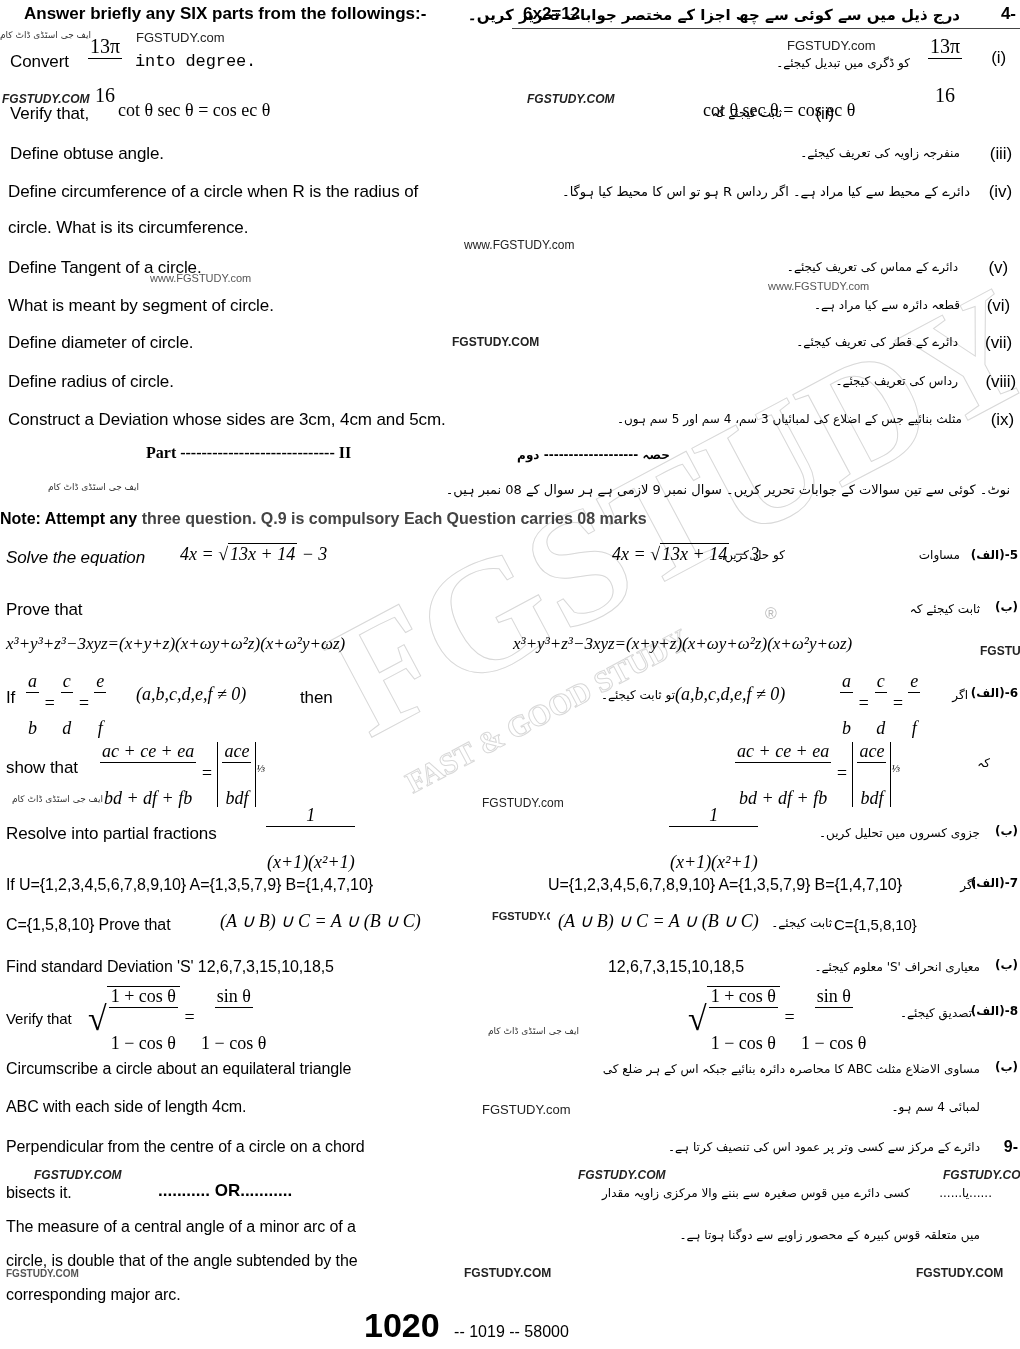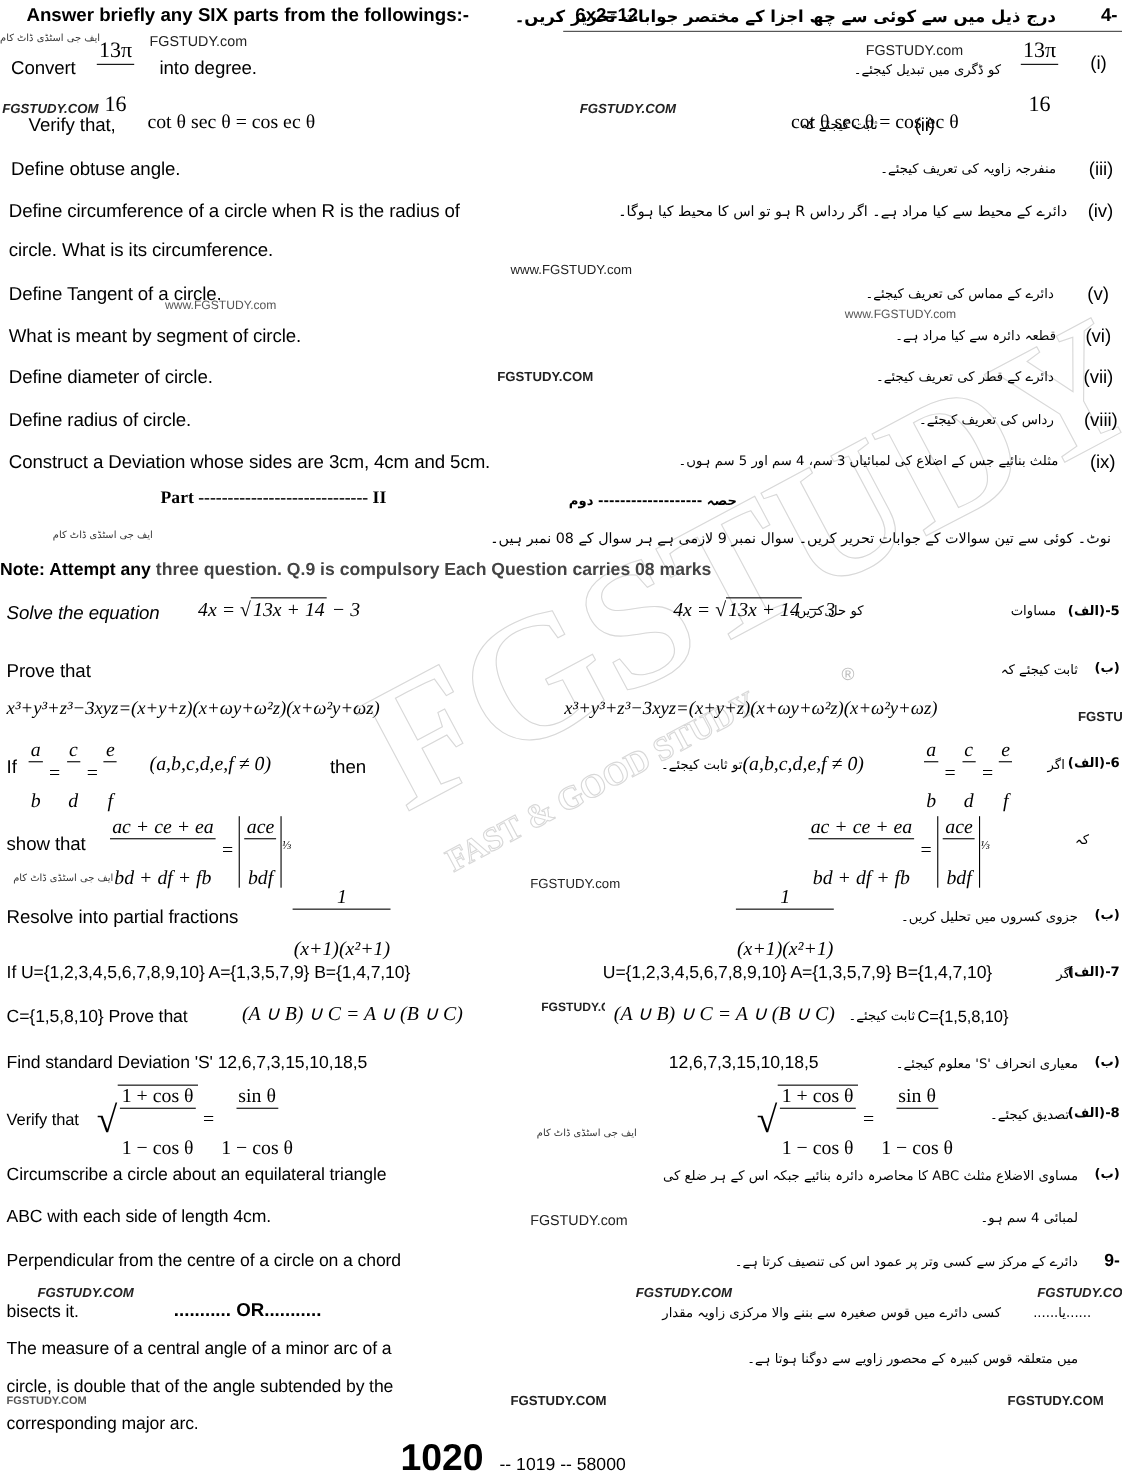--- a/index.html
+++ b/index.html
@@ -44,30 +44,30 @@
 <span class="abs wmurdu" style="left:0; top:30px;">ایف جی اسٹڈی ڈاٹ کام</span>
 <span class="abs wmb" style="left:2px; top:92px;">FGSTUDY.COM</span>
 <span class="abs wmb" style="left:527px; top:92px;">FGSTUDY.COM</span>
 
 <div class="abs" style="left:0; top:34px; width:1020px; height:58px;">
   <span class="abs en" style="left:10px; top:18px;">Convert</span>
   <span class="abs math frac" style="left:88px; top:2px; font-size:20px;">
     <span class="n">13π</span>
     <span class="d">16</span>
   </span>
-  <span class="abs en" style="left:145px; top:18px;">into degree.</span>
+  <span class="abs en" style="left:135px; top:18px;font-family:Liberation Mono, monospace;">into degree.</span>
   <span class="abs ur" style="right:110px; top:22px;">کو ڈگری میں تبدیل کیجئے۔</span>
   <span class="abs math frac" style="left:928px; top:2px; font-size:20px;">
     <span class="n">13π</span>
     <span class="d">16</span>
   </span>
   <span class="abs en" style="right:14px; top:14px;">(i)</span>
 </div>
 
-<div class="abs" style="left:16px; top:98px; width:844px; height:30px;">
+<div class="abs" style="left:0; top:98px; width:844px; height:30px;">
   <span class="abs en" style="left:10px; top:6px;">Verify that,</span>
   <span class="abs math" style="left:118px; top:2px;">cot θ sec θ = cos ec θ</span>
   <span class="abs math" style="left:703px; top:2px;">cot θ sec θ = cos ec θ</span>
   <span class="abs ur" style="right:62px; top:8px;">ثابت کیجئے کہ</span>
   <span class="abs en" style="right:10px; top:6px;">(ii)</span>
 </div>
 
 <div class="abs" style="left:0; top:142px; width:1020px; height:24px;">
   <span class="abs en" style="left:10px; top:2px;">Define obtuse angle.</span>
   <span class="abs ur" style="right:60px; top:4px;">منفرجہ زاویہ کی تعریف کیجئے۔</span>

